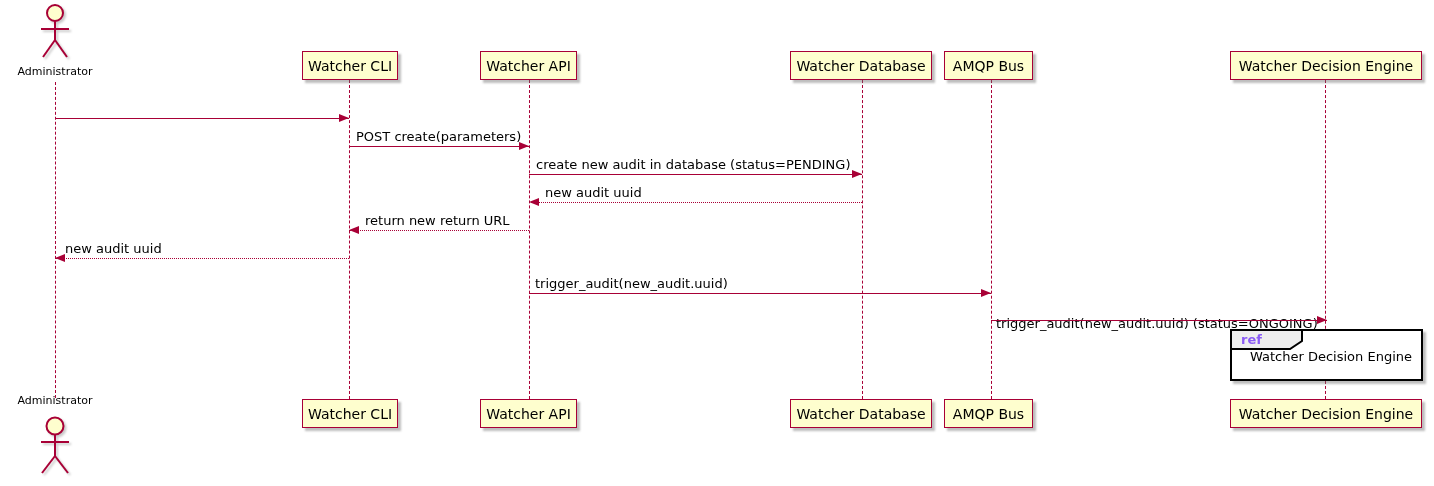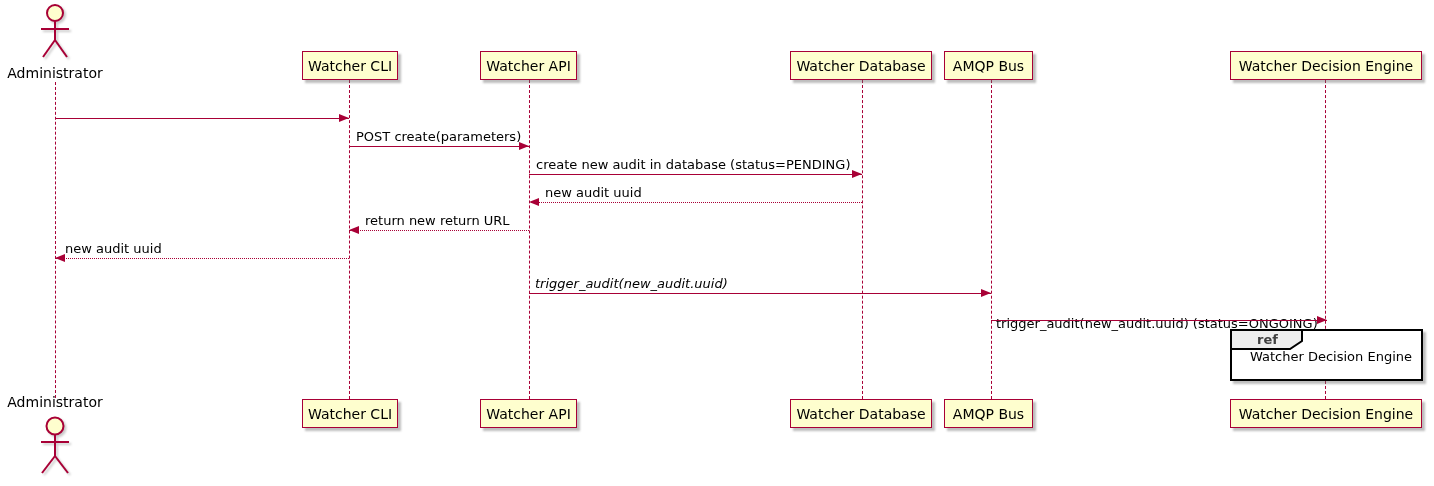--- a/index.html
+++ b/index.html
@@ -17,42 +17,42 @@
   }
   .pbox{
     position:absolute;height:29px;box-sizing:border-box;
     background:#FEFECE;
     border:1.5px solid #A80036;
     box-shadow:3px 3px 2px rgba(110,110,110,.45);
     display:flex;align-items:center;justify-content:center;
     font-size:14px;white-space:nowrap;padding:0 17px;
   }
   .actor-label{
-    position:absolute;font-size:14px;white-space:nowrap;
+    position:absolute;font-size:11px;white-space:nowrap;
     transform:translateX(-50%);
   }
   .actor-svg{position:absolute;filter:drop-shadow(2px 2px 1px rgba(120,120,120,.4));}
   .msg-label{
     position:absolute;font-size:13px;white-space:nowrap;color:#000;
   }
   .msg-line{position:absolute;height:0;border-top:1px solid #A80036;}
   .msg-line.dotted{border-top-style:dotted;}
   .arr{position:absolute;width:0;height:0;
     border-top:4px solid transparent;border-bottom:4px solid transparent;}
   .arr.right{border-left:10px solid #A80036;}
   .arr.left{border-right:10px solid #A80036;}
   .refbox{
     position:absolute;left:1230px;top:329px;width:193px;height:52px;
     box-sizing:border-box;background:#ffffff;border:2px solid #000;
     box-shadow:3px 3px 2px rgba(110,110,110,.45);
   }
   .reftab{position:absolute;left:-2px;top:-2px;width:74px;height:21px;}
   .reftab-label{
-    position:absolute;left:25px;top:1px;
-    font-size:13px;font-weight:bold;color:#404040;
+    position:absolute;left:9px;top:1px;
+    font-size:13px;font-weight:bold;color:#8b5cf6;
   }
   .refbody{
     position:absolute;left:18px;top:17px;
     font-size:13px;line-height:18px;white-space:nowrap;
   }
 </style>
 </head>
 <body>
 
 <div class="diagram">
@@ -80,21 +80,21 @@
   <div class="arr left" style="left:529px;top:198px;"></div>
 
   <span class="msg-label" style="left:365px;top:213px;">return new return URL</span>
   <div class="msg-line dotted" style="left:349px;top:230px;width:180px;"></div>
   <div class="arr left" style="left:349px;top:226px;"></div>
 
   <span class="msg-label" style="left:65px;top:241px;">new audit uuid</span>
   <div class="msg-line dotted" style="left:55px;top:258px;width:294px;"></div>
   <div class="arr left" style="left:55px;top:254px;"></div>
 
-  <span class="msg-label" style="left:535px;top:276px;font-style:italic;">trigger_audit(new_audit.uuid)</span>
+  <span class="msg-label" style="left:535px;top:276px;">trigger_audit(new_audit.uuid)</span>
   <div class="msg-line" style="left:529px;top:293px;width:462px;"></div>
   <div class="arr right" style="left:981px;top:289px;"></div>
 
   <span class="msg-label" style="left:996px;top:303px;margin-top:13px;">trigger_audit(new_audit.uuid) (status=ONGOING)</span>
   <div class="msg-line" style="left:991px;top:320px;width:336px;"></div>
   <div class="arr right" style="left:1317px;top:316px;"></div>
 
   <div class="pbox" style="left:302px;top:51px;width:96px;">Watcher CLI</div>
   <div class="pbox" style="left:480px;top:51px;width:97px;">Watcher API</div>
   <div class="pbox" style="left:790px;top:51px;width:142px;">Watcher Database</div>

